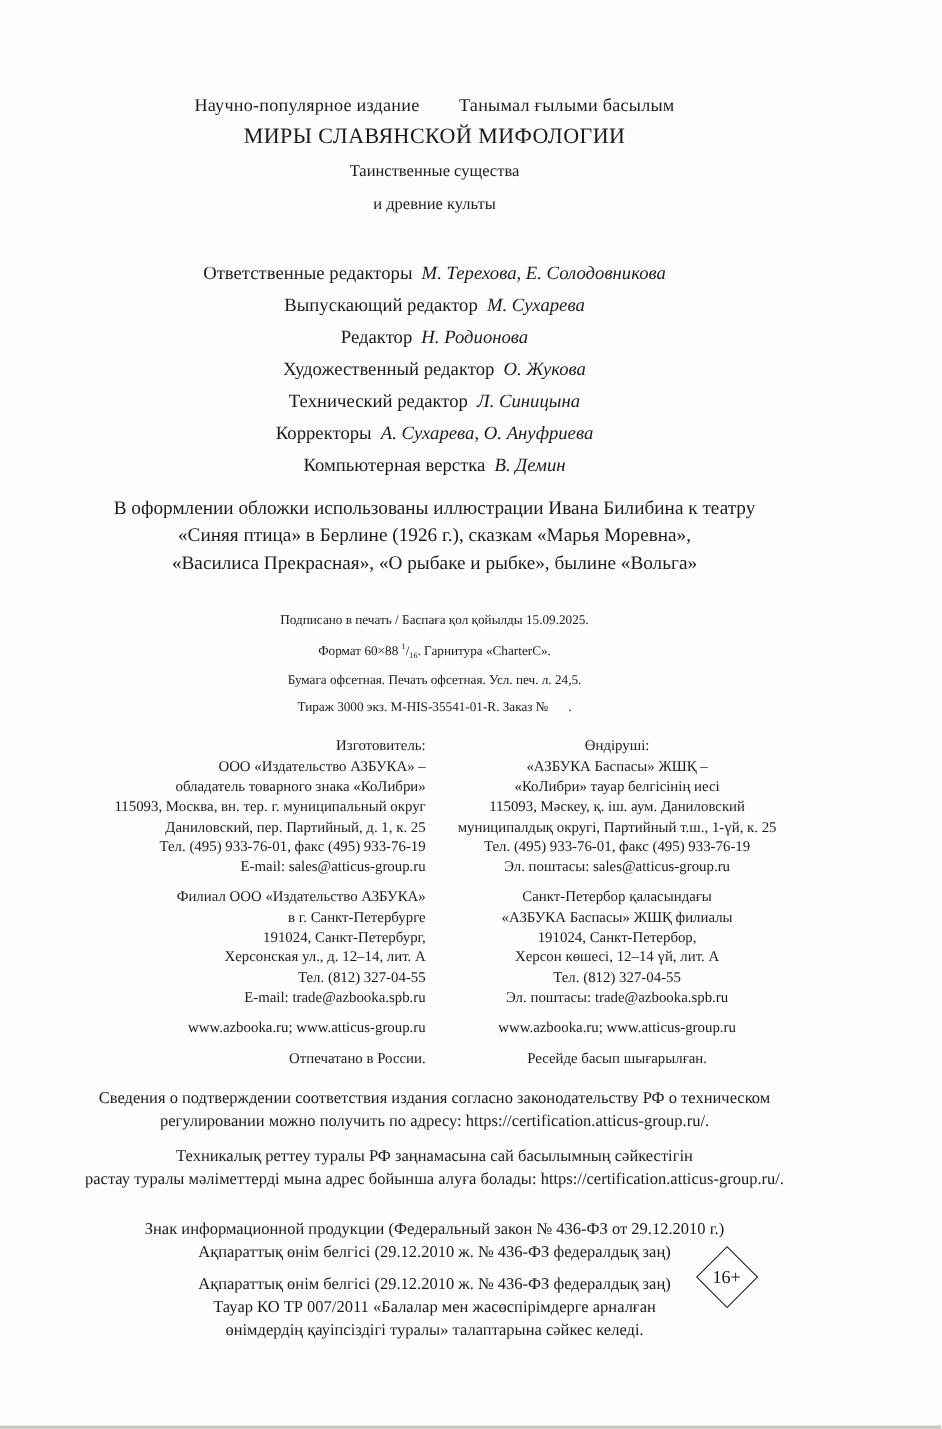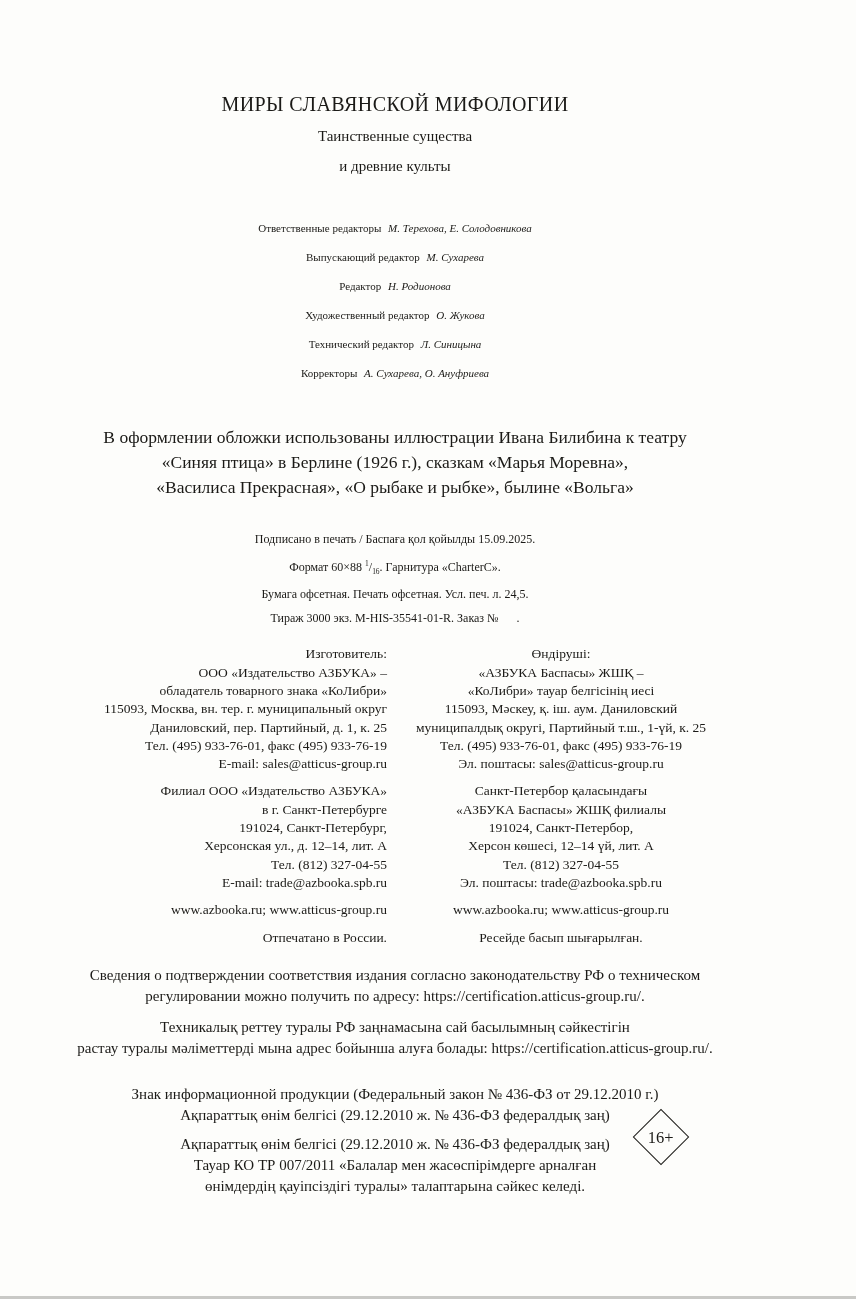--- a/index.html
+++ b/index.html
@@ -24,24 +24,24 @@
   .center { text-align: center; }
   .pre { white-space: pre-line; }
 
   .edition-line { font-size: 16.5px; letter-spacing: 0.2px; }
   .edition-gap { display: inline-block; width: 36px; }
 
   .author { font-size: 21px; margin-top: 30px; }
   .title { font-size: 20px; margin-top: 7px; letter-spacing: 0.4px; }
   .subtitle { font-size: 15px; margin-top: 5px; line-height: 30px; }
 
-  .staff { margin-top: 33px; font-size: 11px; line-height: 29px; }
+  .staff { margin-top: 33px; font-size: 17px; line-height: 29px; }
   .staff i { margin-left: 4px; }
 
-  .cover-note { margin-top: 37px; font-size: 17.5px; line-height: 25px; }
+  .cover-note { margin-top: 12px; font-size: 17.5px; line-height: 25px; }
 
   .print-info { margin-top: 28px; font-size: 12px; line-height: 23.5px; }
   .sup { font-size: 0.62em; vertical-align: super; }
   .sub { font-size: 0.62em; vertical-align: sub; }
 
   .imprint {
     margin-top: 15px;
     margin-left: 75px;
     width: 640px;
     display: flex;
@@ -73,32 +73,36 @@
     background: #fdfdfb;
   }
   .age-badge-text { transform: rotate(-45deg); font-size: 16.5px; }
 </style>
 </head>
 <body>
 
 <div class="page">
   <div class="content">
 
+    <div class="edition-line center">
+      <span>Научно-популярное издание</span><span class="edition-gap"></span><span>Танымал ғылыми басылым</span>
+    </div>
 
     <div class="title center">МИРЫ СЛАВЯНСКОЙ МИФОЛОГИИ</div>
     <div class="subtitle center pre">Таинственные существа
 и древние культы</div>
 
     <div class="staff center">
       <div class="staff-row"><span>Ответственные редакторы</span> <i>М. Терехова, Е. Солодовникова</i></div>
       <div class="staff-row"><span>Выпускающий редактор</span> <i>М. Сухарева</i></div>
       <div class="staff-row"><span>Редактор</span> <i>Н. Родионова</i></div>
       <div class="staff-row"><span>Художественный редактор</span> <i>О. Жукова</i></div>
       <div class="staff-row"><span>Технический редактор</span> <i>Л. Синицына</i></div>
       <div class="staff-row"><span>Корректоры</span> <i>А. Сухарева, О. Ануфриева</i></div>
+      <div class="staff-row"><span>Компьютерная верстка</span> <i>В. Демин</i></div>
     </div>
 
     <div class="cover-note center pre">В оформлении обложки использованы иллюстрации Ивана Билибина к театру
 «Синяя птица» в Берлине (1926 г.), сказкам «Марья Моревна»,
 «Василиса Прекрасная», «О рыбаке и рыбке», былине «Вольга»</div>
 
     <div class="print-info center">
       <div>Подписано в печать / Баспаға қол қойылды 15.09.2025.</div>
       <div><span>Формат 60×88 </span><span class="sup">1</span><span>/</span><span class="sub">16</span><span>. Гарнитура «CharterC».</span></div>
       <div>Бумага офсетная.  Печать офсетная. Усл. печ. л. 24,5.</div>

